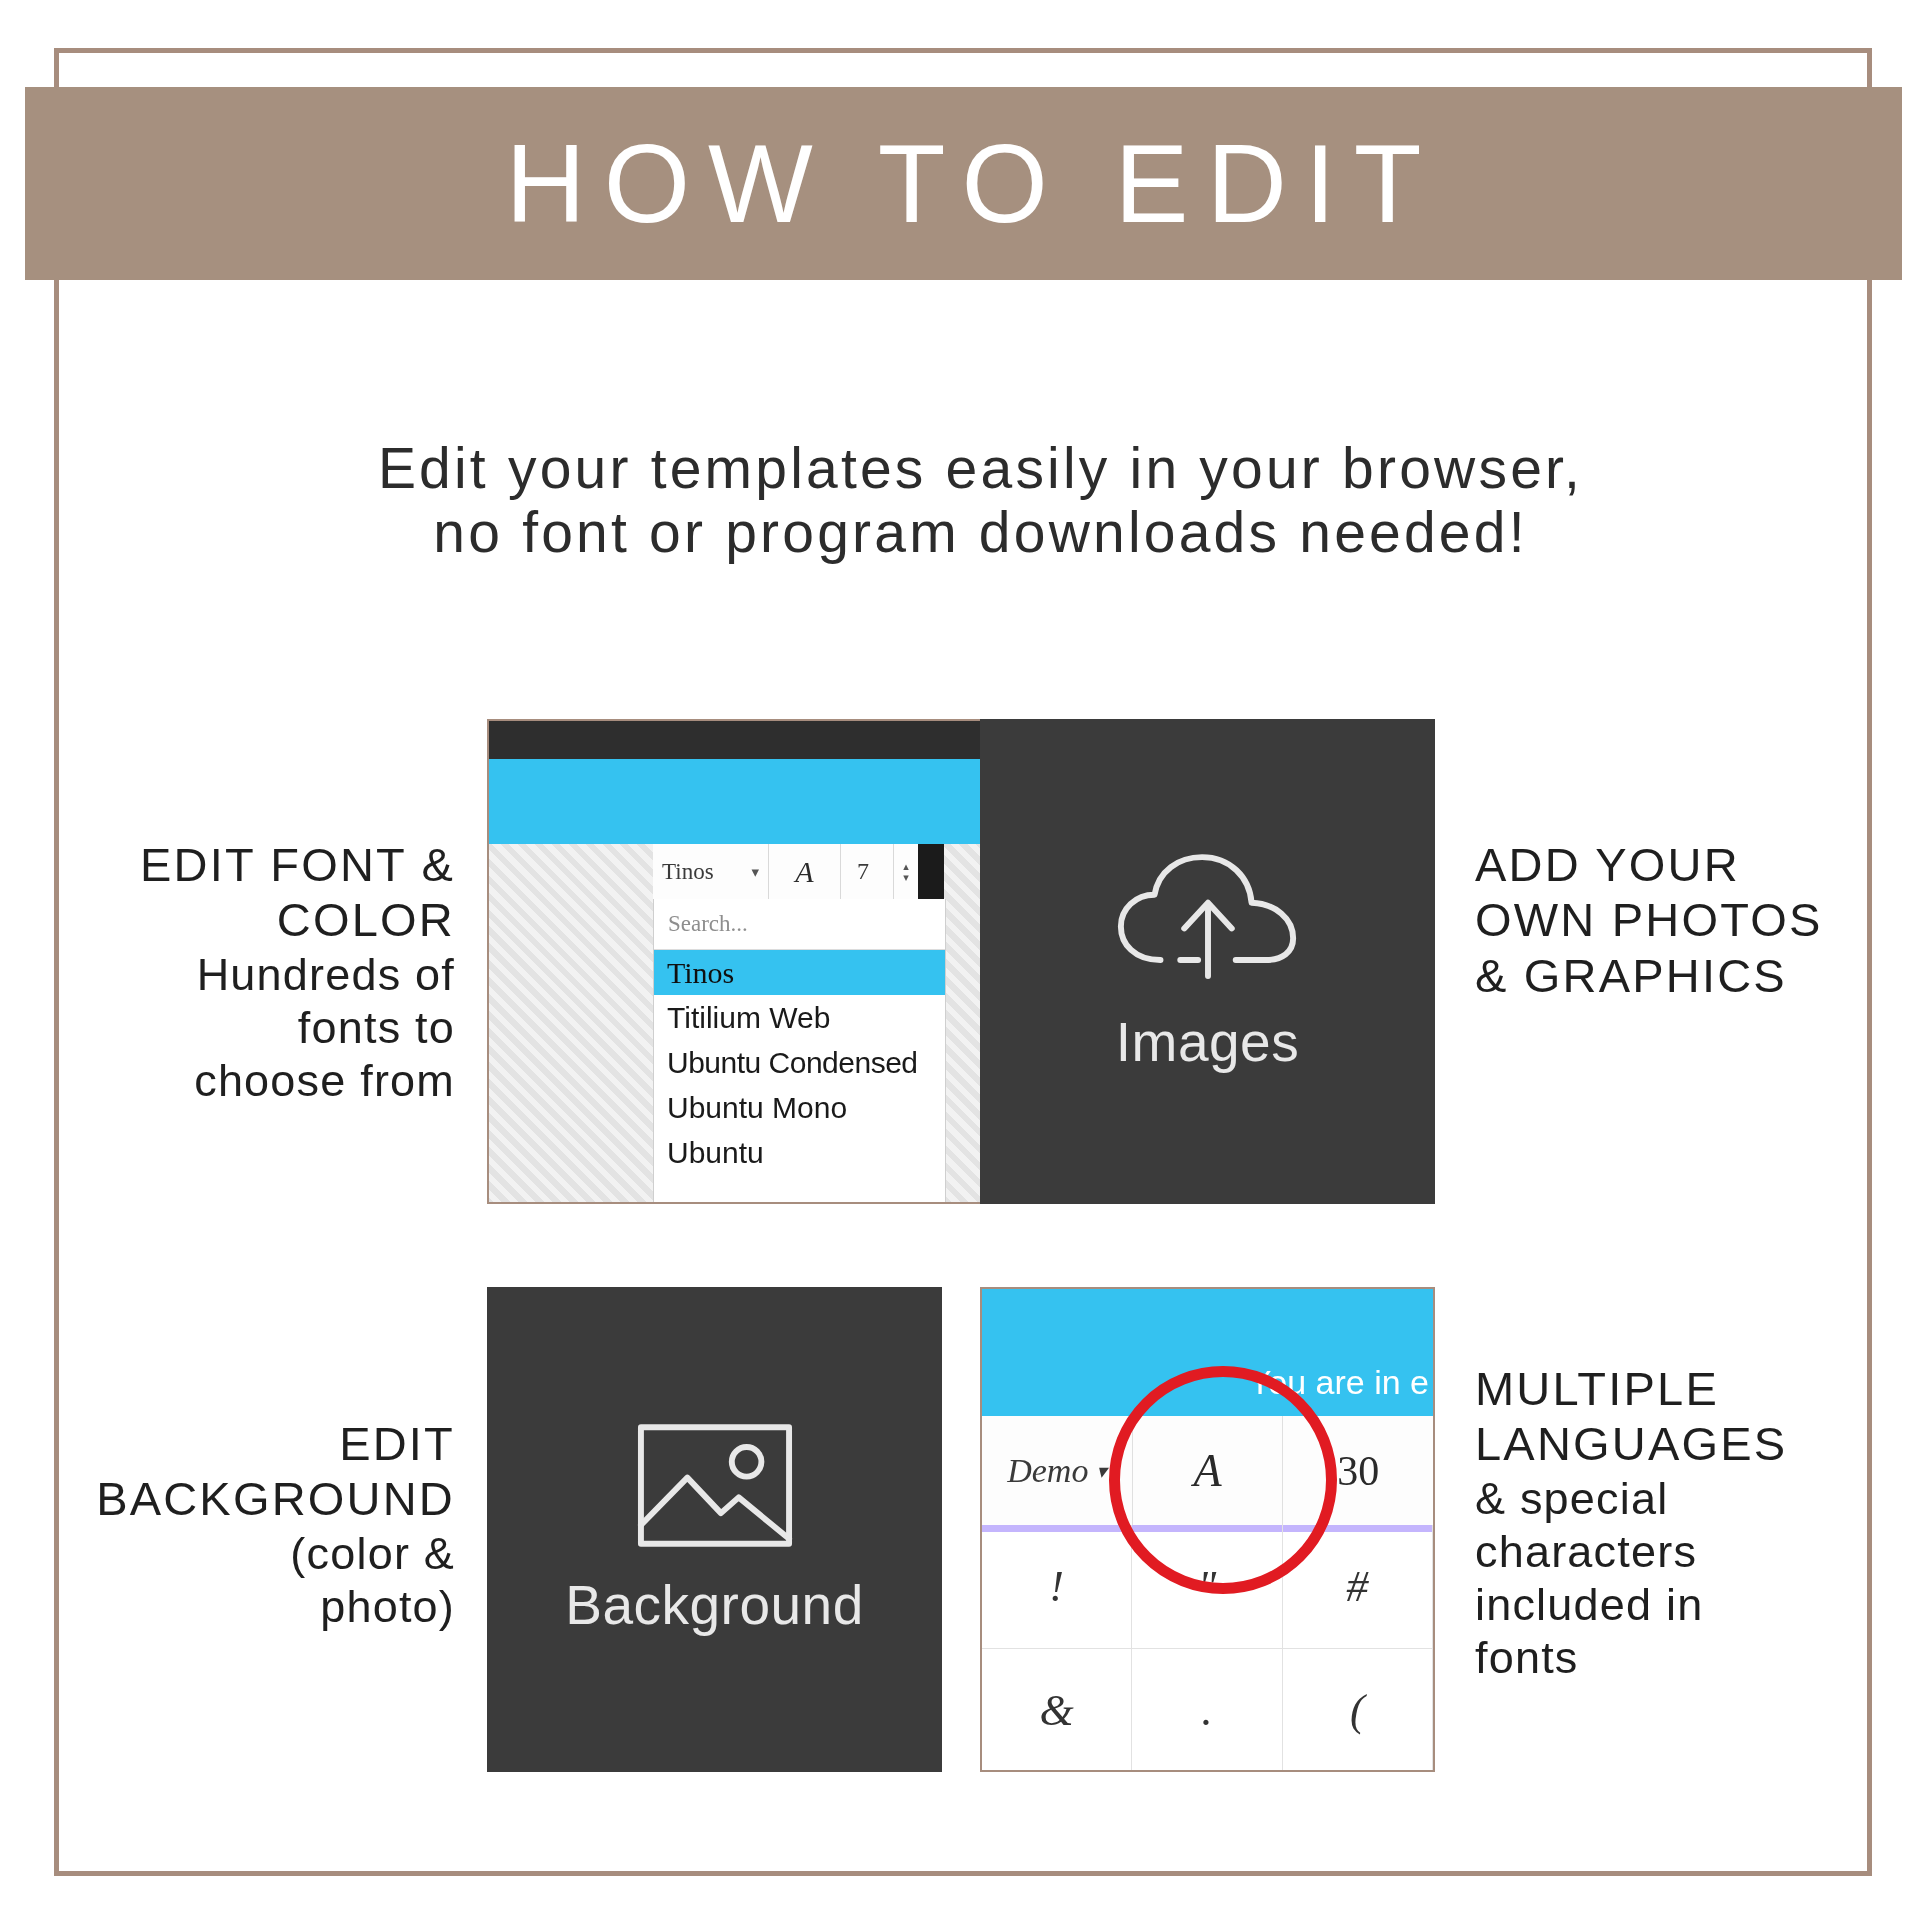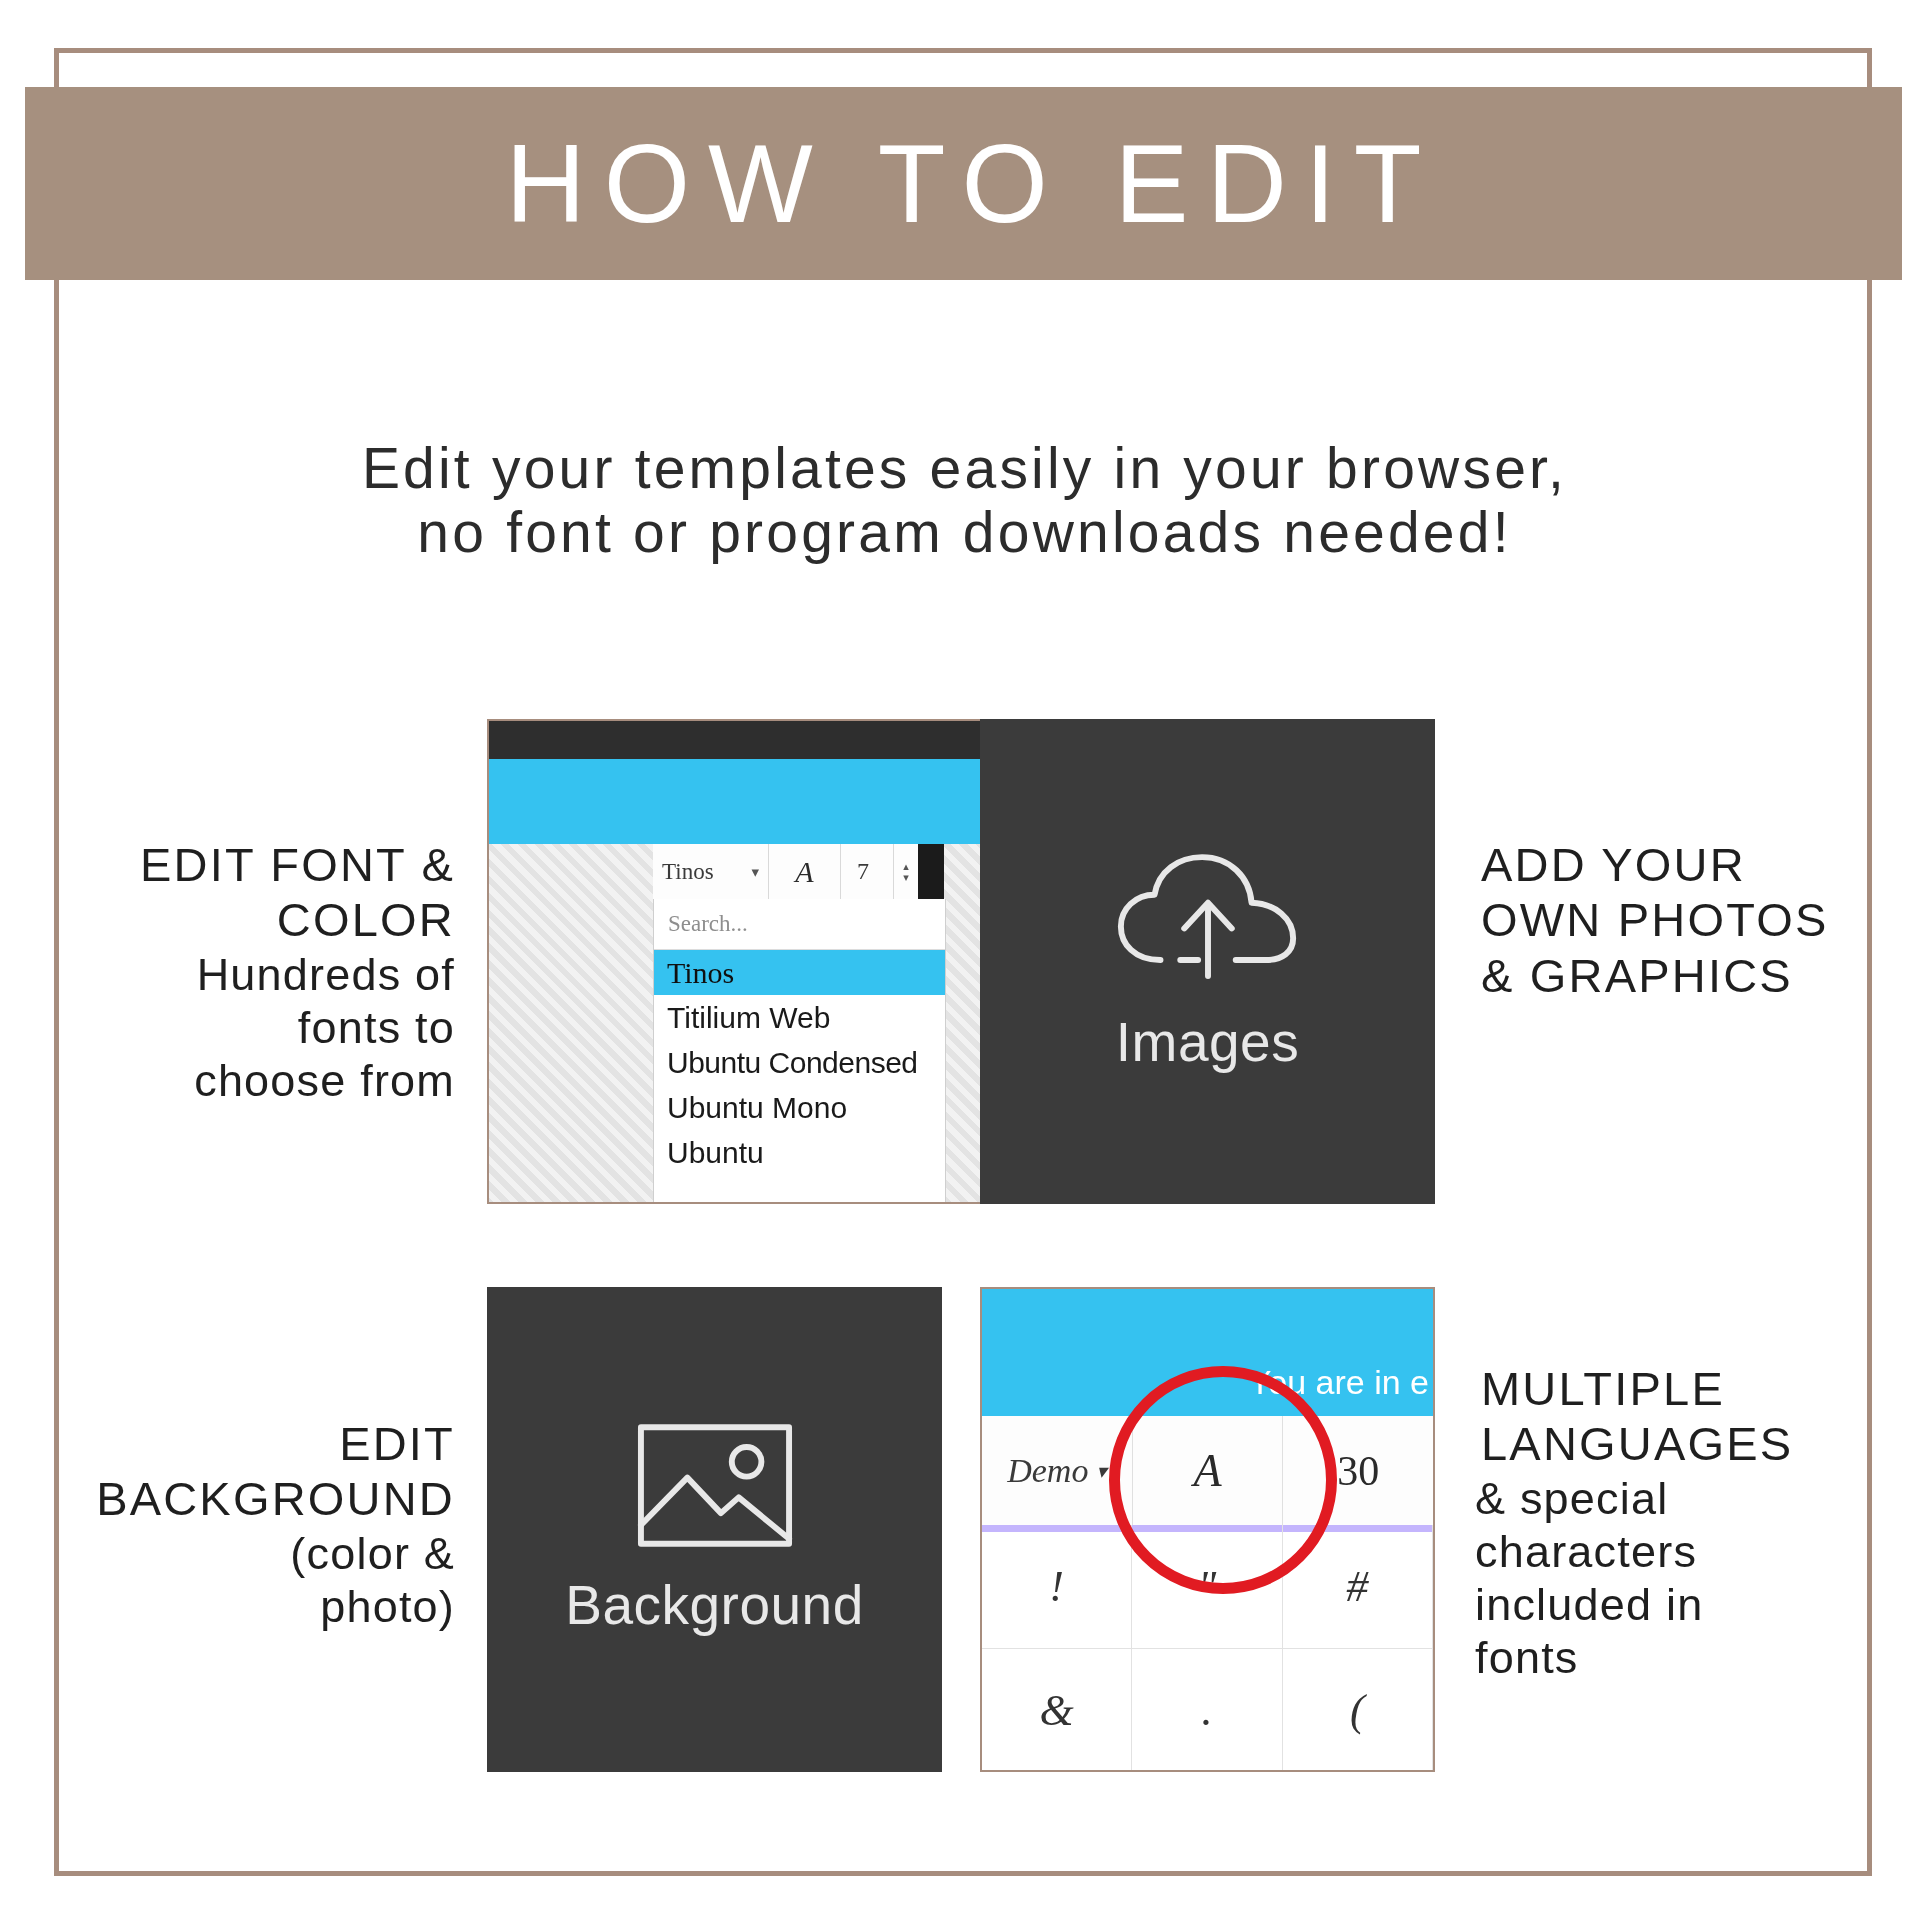--- a/index.html
+++ b/index.html
@@ -47,21 +47,21 @@
     letter-spacing: 18px;
     font-weight: 300;
     font-family: "Liberation Sans", sans-serif;
     white-space: nowrap;
     text-indent: 18px;
   }
 
   
   .subtitle {
     position: absolute;
-    left: 120px; top: 436px;
+    left: 136px; top: 436px;
     width: 1689px;
     text-align: center;
     color: #2c2c2c;
     font-size: 57px;
     line-height: 1.13;
     letter-spacing: 3.2px;
     font-weight: 300;
   }
   .subtitle .l2 { display: block; }
 
@@ -88,21 +88,20 @@
     position: absolute;
     text-align: left;
     color: #1f1f1f;
     line-height: 1.18;
   }
   .caption-right .big {
     display: block;
     font-size: 47px;
     letter-spacing: 2.2px;
     font-weight: 400;
-    margin-left: 6px;
   }
   .caption-right .small {
     display: block;
     font-size: 45px;
     letter-spacing: 1.2px;
     font-weight: 300;
   }
 
   
   .card {

